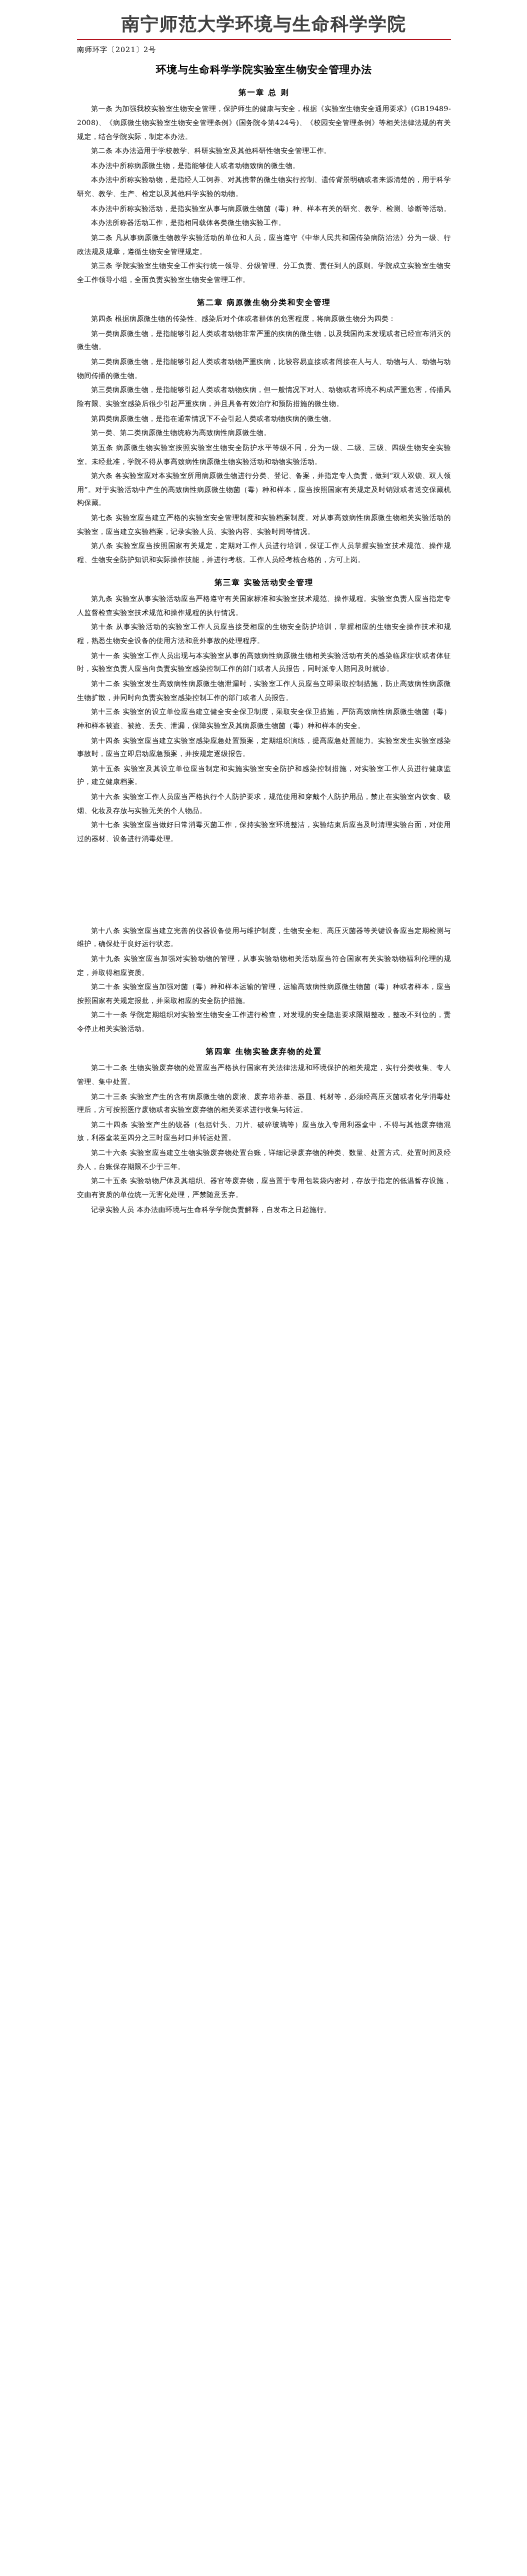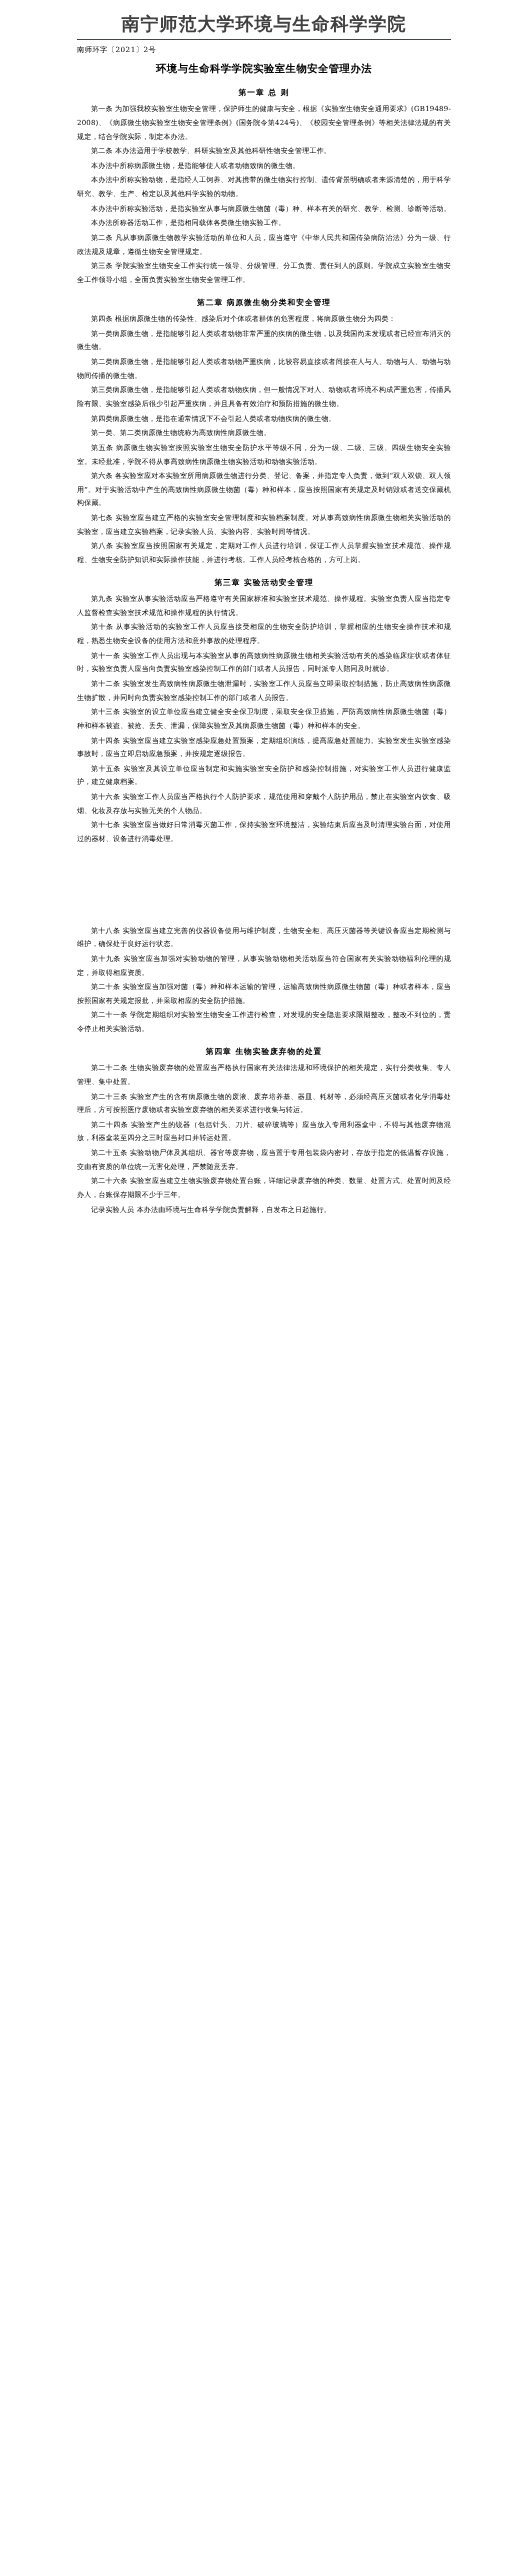--- a/index.html
+++ b/index.html
@@ -36,21 +36,21 @@
     margin: 2.1px 0 5.2px 0;
   }
   .doc-number {
     font-family: "DejaVu Serif", "Liberation Serif", serif;
     font-size: 7.2px;
     margin: 0 0 7.2px 0;
     letter-spacing: 0.5px;
   }
   .doc-title {
     text-align: center;
-    font-family: Liberation Mono, monospace;
+    font-family: Liberation Serif, serif;
     font-weight: bold;
     font-size: 10.3px;
     line-height: 1.5;
     letter-spacing: 0.5px;
     margin: 0 0 9.3px 0;
   }
   .chapter {
     text-align: center;
     font-family: "DejaVu Serif", "Liberation Serif", serif;
     font-weight: bold;
@@ -118,18 +118,18 @@
 
   <p class="para">第十八条 实验室应当建立完善的仪器设备使用与维护制度，生物安全柜、高压灭菌器等关键设备应当定期检测与维护，确保处于良好运行状态。</p>
   <p class="para">第十九条 实验室应当加强对实验动物的管理，从事实验动物相关活动应当符合国家有关实验动物福利伦理的规定，并取得相应资质。</p>
   <p class="para">第二十条 实验室应当加强对菌（毒）种和样本运输的管理，运输高致病性病原微生物菌（毒）种或者样本，应当按照国家有关规定报批，并采取相应的安全防护措施。</p>
   <p class="para">第二十一条 学院定期组织对实验室生物安全工作进行检查，对发现的安全隐患要求限期整改，整改不到位的，责令停止相关实验活动。</p>
 
   <div class="chapter">第四章 生物实验废弃物的处置</div>
   <p class="para">第二十二条 生物实验废弃物的处置应当严格执行国家有关法律法规和环境保护的相关规定，实行分类收集、专人管理、集中处置。</p>
   <p class="para">第二十三条 实验室产生的含有病原微生物的废液、废弃培养基、器皿、耗材等，必须经高压灭菌或者化学消毒处理后，方可按照医疗废物或者实验室废弃物的相关要求进行收集与转运。</p>
   <p class="para">第二十四条 实验室产生的锐器（包括针头、刀片、破碎玻璃等）应当放入专用利器盒中，不得与其他废弃物混放，利器盒装至四分之三时应当封口并转运处置。</p>
+  <p class="para">第二十六条 实验室应当建立生物实验废弃物处置台账，详细记录废弃物的种类、数量、处置方式、处置时间及经办人，台账保存期限不少于三年。</p>
   <p class="para">第二十五条 实验动物尸体及其组织、器官等废弃物，应当置于专用包装袋内密封，存放于指定的低温暂存设施，交由有资质的单位统一无害化处理，严禁随意丢弃。</p>
-  <p class="para">第二十六条 实验室应当建立生物实验废弃物处置台账，详细记录废弃物的种类、数量、处置方式、处置时间及经办人，台账保存期限不少于三年。</p>
   <p class="para">记录实验人员 本办法由环境与生命科学学院负责解释，自发布之日起施行。</p>
 
 </div>
 
 
 </body></html>

